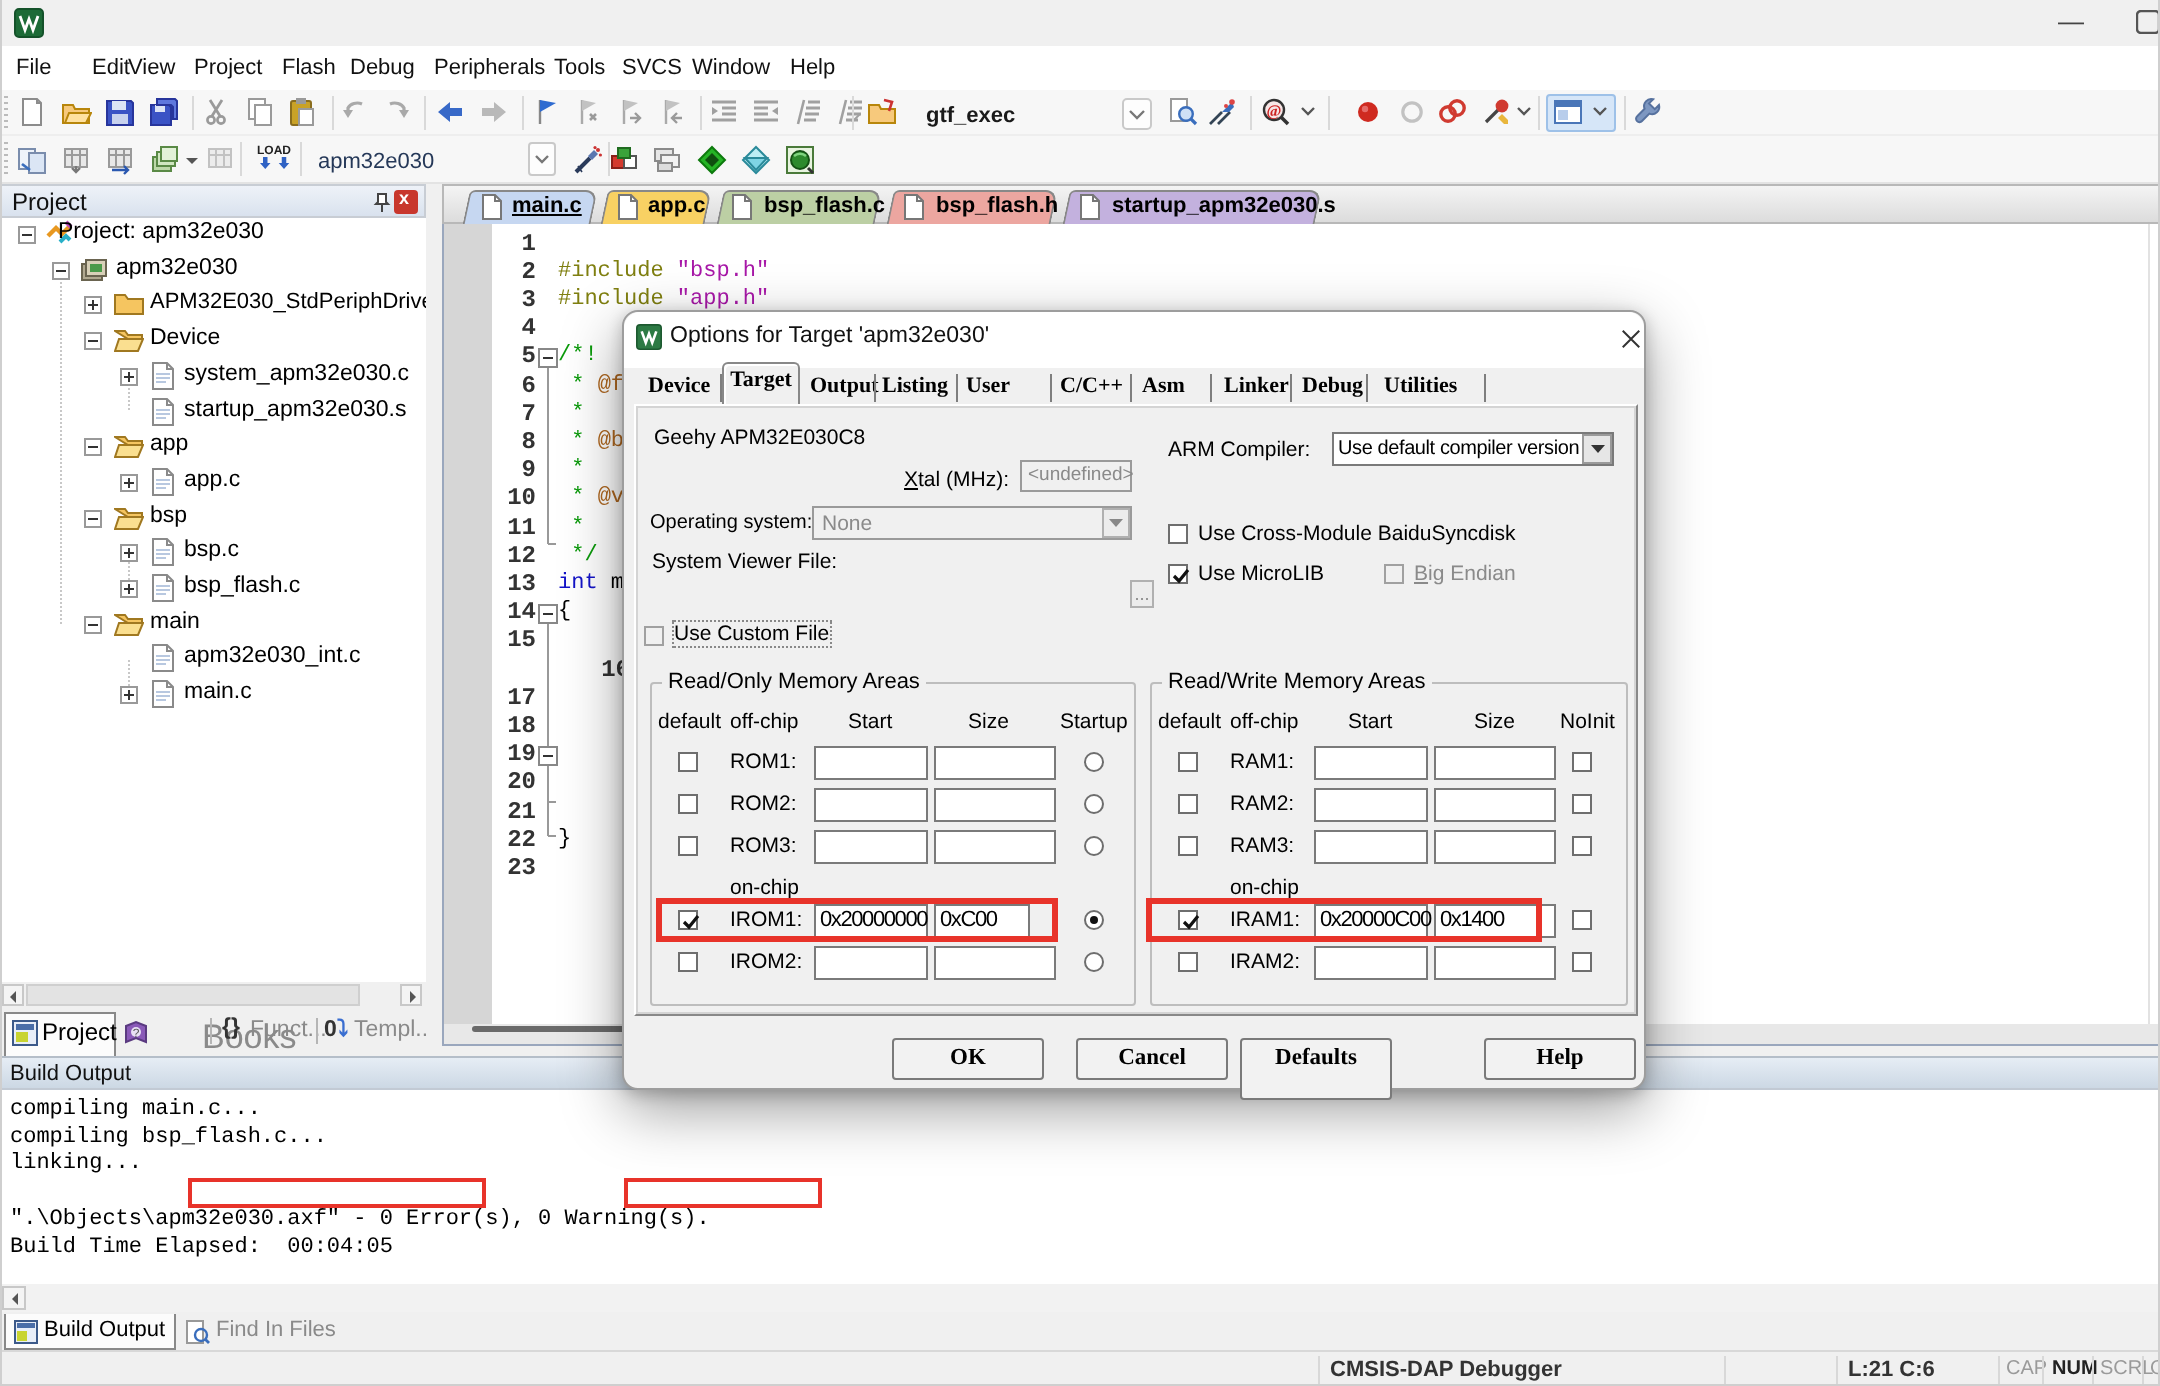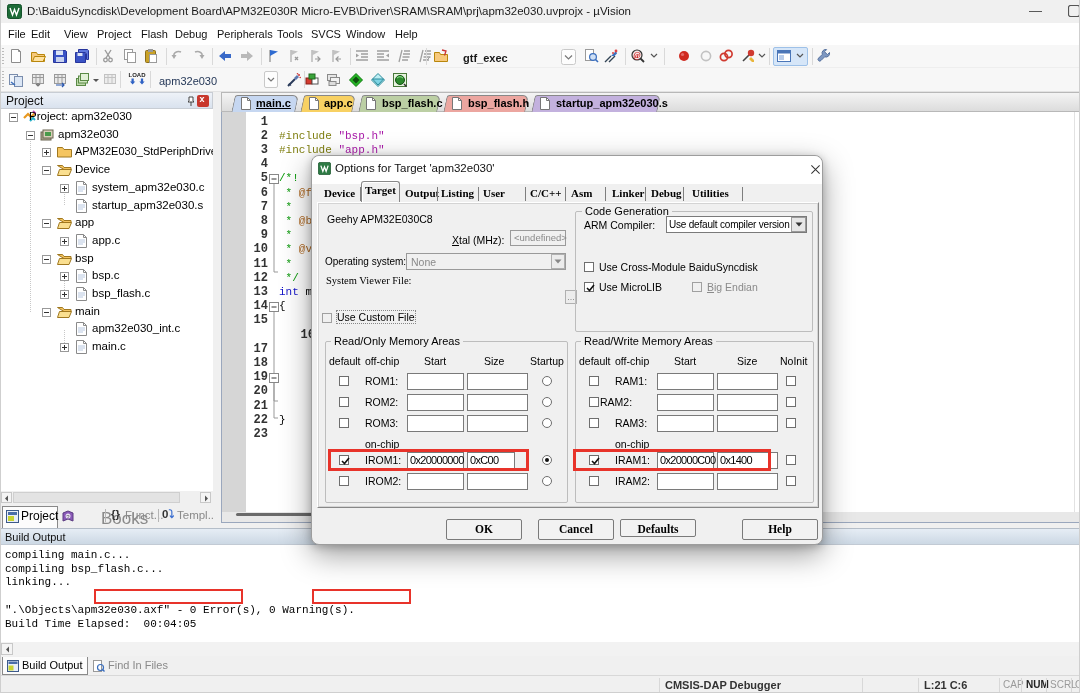--- a/index.html
+++ b/index.html
@@ -91,24 +91,23 @@
   <div class="abs" id="titlebar">
     <svg class="abs" style="left:7px;top:4px;" width="15" height="15" viewBox="0 0 15 15">
       <rect x="0.5" y="0.5" width="14" height="14" rx="2" fill="#1d6b37" stroke="#14522a"></rect>
       <path d="M3 4 L5.5 11 L7.5 5.5 L9.5 11 L12 4" stroke="#fff" stroke-width="1.4" fill="none"></path>
     </svg>
     <span class="wbtn abs" style="left:1029px;top:3px;">—</span>
     <svg class="abs" style="left:1068px;top:5px;" width="12" height="12" viewBox="0 0 12 12">
         <rect x="0.5" y="0.5" width="11" height="11" rx="2" fill="none" stroke="#555" stroke-width="1.2"></rect>
       </svg>
   </div>
-  <div class="abs" id="titletext">D:\BaiduSyncdisk\Development Board\APM32E030R Micro-EVB\Driver\SRAM\SRAM\prj\apm32e030.uvprojx - µVision</div>
   <div class="abs" id="menubar">
     <span class="menuitem" style="left:8px;">File</span>
-    <span class="menuitem" style="left:31px;">Edit</span>
+    <span class="menuitem" style="left:46px;">Edit</span>
     <span class="menuitem" style="left:64px;">View</span>
     <span class="menuitem" style="left:97px;">Project</span>
     <span class="menuitem" style="left:141px;">Flash</span>
     <span class="menuitem" style="left:175px;">Debug</span>
     <span class="menuitem" style="left:217px;">Peripherals</span>
     <span class="menuitem" style="left:277px;">Tools</span>
     <span class="menuitem" style="left:311px;">SVCS</span>
     <span class="menuitem" style="left:346px;">Window</span>
     <span class="menuitem" style="left:395px;">Help</span>
   </div>
@@ -720,28 +719,25 @@
     <span class="dlab" style="left:15px;top:57px;">Geehy APM32E030C8</span>
     <span class="dlab" style="left:140px;top:78px;"><u>X</u>tal (MHz):</span>
     <div class="deditg" style="left:198px;top:74px;width:56px;height:16px;line-height:14px;padding-left:3px;">&lt;undefined&gt;</div>
     <span class="dlab" style="left:13px;top:100px;font-size:10px;">Operating system:</span>
     <div class="deditg" style="left:94px;top:97px;width:160px;height:17px;"></div>
     <span class="dlabg" style="left:99px;top:100px;">None</span>
     <div style="position:absolute;left:239px;top:98px;width:14px;height:15px;background:#ececec;border:1px solid #b0b0b0;"></div>
     <svg style="position:absolute;left:242px;top:103px;" width="8" height="5" viewBox="0 0 8 5">
         <path d="M0.5 0.5h7L4 4.5z" fill="#888"></path>
       </svg>
-    <span class="dlab" style="left:14px;top:119px;font-family:Liberation Serif, serif;">System Viewer File:</span>
+    <span class="dlab" style="left:14px;top:119px;">System Viewer File:</span>
     <div style="position:absolute;left:253px;top:134px;width:12px;height:14px;background:#ececec;border:1px solid #b0b0b0;font-size:9px;text-align:center;color:#888;line-height:12px;">...</div>
     <div class="cbg" style="left:10px;top:157px;"></div>
     <span class="dlab" style="left:25px;top:155px;outline:1px dotted #888;">Use Custom File</span>
 
-    <div class="dgroup" style="left:263px;top:55px;width:238px;height:121px;">
-        <span class="dgrouplab" style="left:6px;">Code Generation</span>
-      </div>
     <span class="dlab" style="left:272px;top:63px;">ARM Compiler:</span>
     <div class="dedit" style="left:354px;top:60px;width:141px;height:17px;"></div>
     <span class="dlab" style="left:357px;top:63px;font-size:10px;letter-spacing:-0.2px;">Use default compiler version 5</span>
     <div style="position:absolute;left:479px;top:61px;width:15px;height:15px;background:#e6e6e6;border:1px solid #9a9a9a;"></div>
     <svg style="position:absolute;left:483px;top:66px;" width="8" height="5" viewBox="0 0 8 5">
         <path d="M0.5 0.5h7L4 4.5z" fill="#333"></path>
       </svg>
     <div class="cb" style="left:272px;top:106px;"></div>
     <span class="dlab" style="left:287px;top:105px;">Use Cross-Module BaiduSyncdisk</span>
     <div class="cb" style="left:272px;top:126px;"></div>
@@ -798,21 +794,21 @@
     <span class="dlab" style="left:303px;top:199px;">off-chip</span>
     <span class="dlab" style="left:362px;top:199px;">Start</span>
     <span class="dlab" style="left:425px;top:199px;">Size</span>
     <span class="dlab" style="left:468px;top:199px;">NoInit</span>
     <div class="cb" style="left:277px;top:220px;"></div>
       <span class="dlab" style="left:303px;top:219px;">RAM1:</span>
     <div class="dedit" style="left:345px;top:217px;width:57px;height:17px;"></div>
     <div class="dedit" style="left:405px;top:217px;width:61px;height:17px;"></div>
     <div class="cb" style="left:474px;top:220px;"></div>
     <div class="cb" style="left:277px;top:241px;"></div>
-      <span class="dlab" style="left:288px;top:240px;">RAM2:</span>
+      <span class="dlab" style="left:303px;top:240px;">RAM2:</span>
     <div class="dedit" style="left:345px;top:238px;width:57px;height:17px;"></div>
     <div class="dedit" style="left:405px;top:238px;width:61px;height:17px;"></div>
     <div class="cb" style="left:474px;top:241px;"></div>
     <div class="cb" style="left:277px;top:262px;"></div>
       <span class="dlab" style="left:303px;top:261px;">RAM3:</span>
     <div class="dedit" style="left:345px;top:259px;width:57px;height:17px;"></div>
     <div class="dedit" style="left:405px;top:259px;width:61px;height:17px;"></div>
     <div class="cb" style="left:474px;top:262px;"></div>
     <span class="dlab" style="left:303px;top:282px;">on-chip</span>
     <div class="cb" style="left:277px;top:299px;"></div>
@@ -827,19 +823,19 @@
       <span class="dlab" style="left:303px;top:319px;">IRAM2:</span>
     <div class="dedit" style="left:345px;top:317px;width:57px;height:17px;"></div>
     <div class="dedit" style="left:405px;top:317px;width:61px;height:17px;"></div>
     <div class="cb" style="left:474px;top:320px;"></div>
 
     <div class="redbox" style="left:16px;top:293px;width:201px;height:22px;border-width:3px;"></div>
     <div class="redbox" style="left:261px;top:293px;width:198px;height:22px;border-width:3px;"></div>
 
     <div class="dbtn" style="left:134px;top:363px;width:76px;height:21px;line-height:19px;">OK</div>
     <div class="dbtn" style="left:226px;top:363px;width:76px;height:21px;line-height:19px;">Cancel</div>
-    <div class="dbtn" style="left:308px;top:363px;width:76px;height:18px;line-height:19px;">Defaults</div>
+    <div class="dbtn" style="left:308px;top:363px;width:76px;height:31px;line-height:19px;">Defaults</div>
     <div class="dbtn" style="left:430px;top:363px;width:76px;height:21px;line-height:19px;">Help</div>
   </div>
   <div class="abs" style="left:0;top:0;width:1px;height:693px;background:#cfcfcf;"></div>
   <div class="abs" style="left:1079px;top:0;width:1px;height:693px;background:#cfcfcf;"></div>
   <div class="abs" style="left:0;top:692px;width:1080px;height:1px;background:#cfcfcf;"></div>
 </div>
 
 </body></html>

